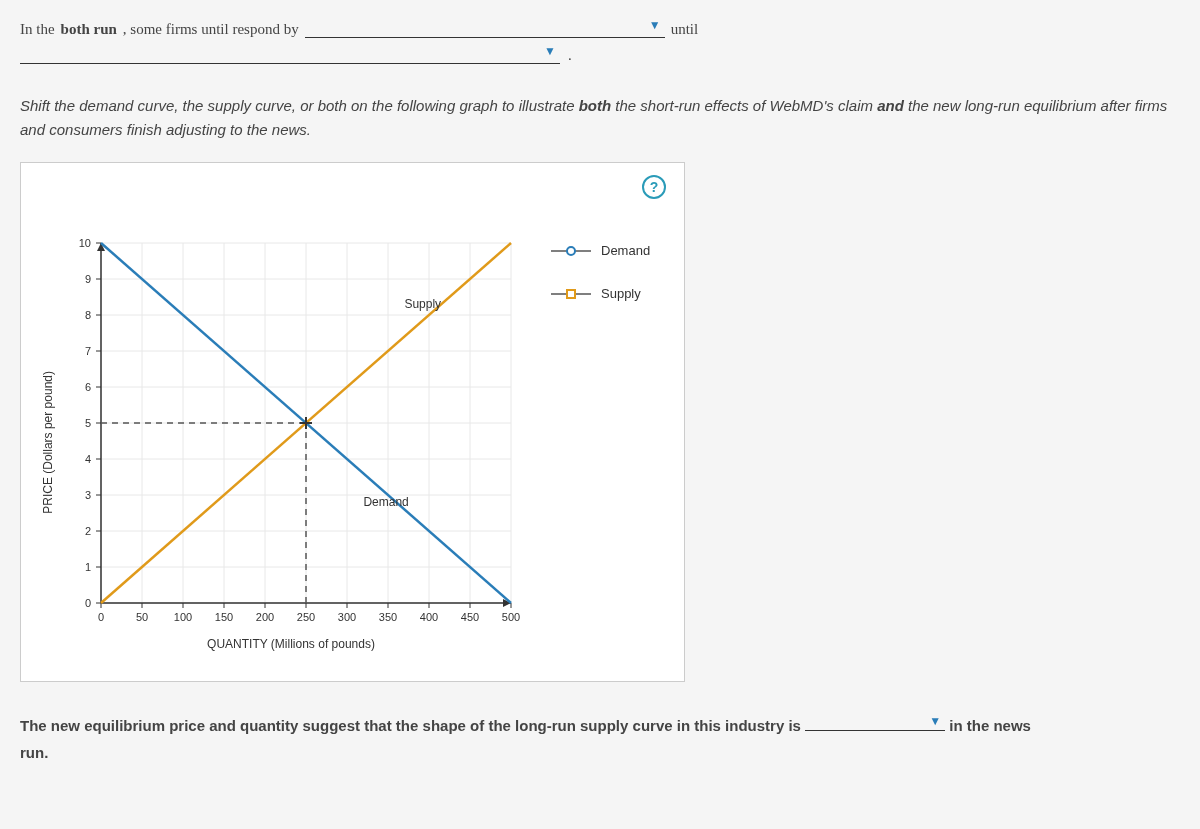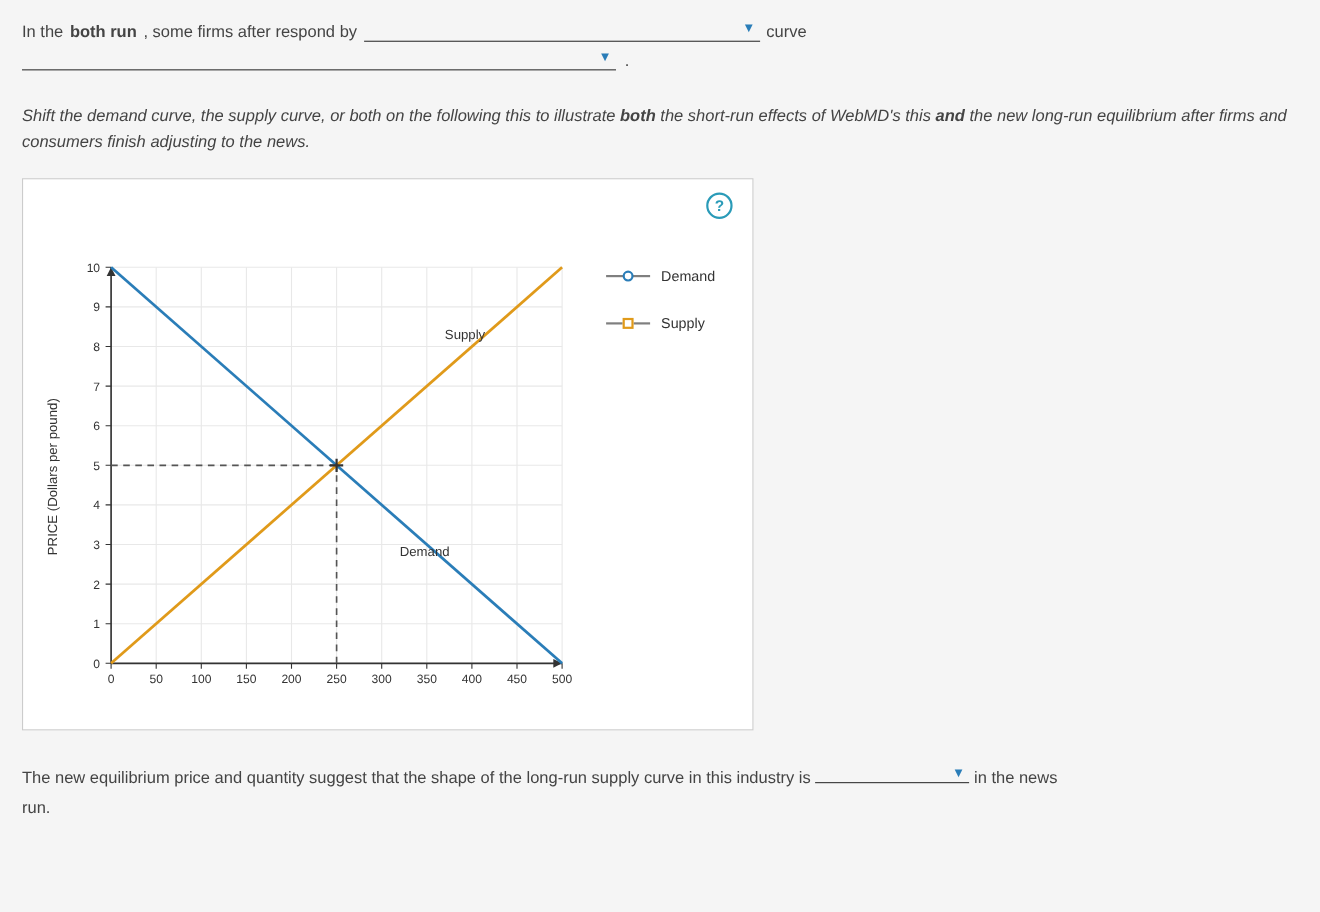--- a/index.html
+++ b/index.html
@@ -11,20 +11,21 @@
     width: 1200px;
   }
   .question-line {
     font-size: 15px;
     color: #444;
     margin-bottom: 8px;
     display: flex;
     align-items: flex-end;
     flex-wrap: wrap;
     gap: 6px;
+    font-family: Liberation Serif, serif;
   }
   .question-line .bold { font-weight: bold; }
   .dropdown-blank {
     display: inline-block;
     border-bottom: 1px solid #333;
     min-width: 360px;
     height: 18px;
     position: relative;
   }
   .dropdown-blank.long { min-width: 540px; }
@@ -99,44 +100,45 @@
   .legend-sym { width:40px; height:14px; position:relative; }
   .legend-sym .line { position:absolute; top:6px; left:0; width:40px; height:2px; }
   .legend-sym .marker { position:absolute; top:2px; left:15px; width:10px; height:10px; background:#fff; border:2px solid; }
   .legend-sym .circle { border-radius:50%; border-color:#2a7db8; }
   .legend-sym .square { border-color:#e09a1a; }
   .conclusion {
     font-size: 15px;
     color: #444;
     line-height: 1.8;
     display: block;
+    font-weight: bold;
   }
   .conclusion .dropdown-blank { min-width: 140px; }
 </style>
 </head>
 <body>
 
 <div class="question-line">
   <span>In the</span>
   <span class="bold">both run</span>
-    <span>, some firms after respond by</span>
+    <span>, some firms until respond by</span>
   <span class="dropdown-blank">
     <span class="dropdown-arrow">▼</span>
   </span>
-  <span>curve</span>
+  <span>until</span>
 </div>
 <div class="question-line">
   <span class="dropdown-blank long">
     <span class="dropdown-arrow">▼</span>
   </span>
   <span class="period">.</span>
 </div>
 
 <p class="instruction">
-  <span>Shift the demand curve, the supply curve, or both on the following this to illustrate </span><span class="bold">both</span><span> the short-run effects of WebMD's this </span><span class="bold">and</span><span> the new long-run equilibrium after firms and consumers finish adjusting to the news.</span>
+  <span>Shift the demand curve, the supply curve, or both on the following graph to illustrate </span><span class="bold">both</span><span> the short-run effects of WebMD's claim </span><span class="bold">and</span><span> the new long-run equilibrium after firms and consumers finish adjusting to the news.</span>
 </p>
 
 <div class="graph-container">
   <div class="help-icon">?</div>
 
   <div class="chart-wrap">
     <div class="chart-left">
       <div class="y-axis-label">PRICE (Dollars per pound)</div>
       <div>
         <svg class="chart-svg" id="chart-svg" width="460" height="400">
@@ -212,20 +214,21 @@
             <text x="30" y="14" text-anchor="end" font-size="11" fill="#333">10</text>
             <line x1="40" x2="245" y1="190" y2="190" stroke="#555" stroke-width="1.5" stroke-dasharray="6,5"></line>
             <line x1="245" x2="245" y1="370" y2="190" stroke="#555" stroke-width="1.5" stroke-dasharray="6,5"></line>
             <path d="M40,10 L450,370" stroke="#2a7db8" stroke-width="2.5" fill="none"></path>
             <text x="302.4" y="272.8" font-size="12" fill="#333">Demand</text>
             <path d="M40,370 L450,10" stroke="#e09a1a" stroke-width="2.5" fill="none"></path>
             <text x="343.4" y="74.80000000000001" font-size="12" fill="#333">Supply</text>
             <line x1="239" x2="251" y1="190" y2="190" stroke="#333" stroke-width="2"></line>
             <line x1="245" x2="245" y1="184" y2="196" stroke="#333" stroke-width="2"></line>
           </svg>
+        <div class="x-axis-label">QUANTITY (Millions of pounds)</div>
       </div>
     </div>
 
     <div class="legend">
       <div class="legend-item">
         <div class="legend-sym">
           <div class="line" style="background:#7f7f7f"></div>
           <div class="marker circle"></div>
         </div>
         <span>Demand</span>

